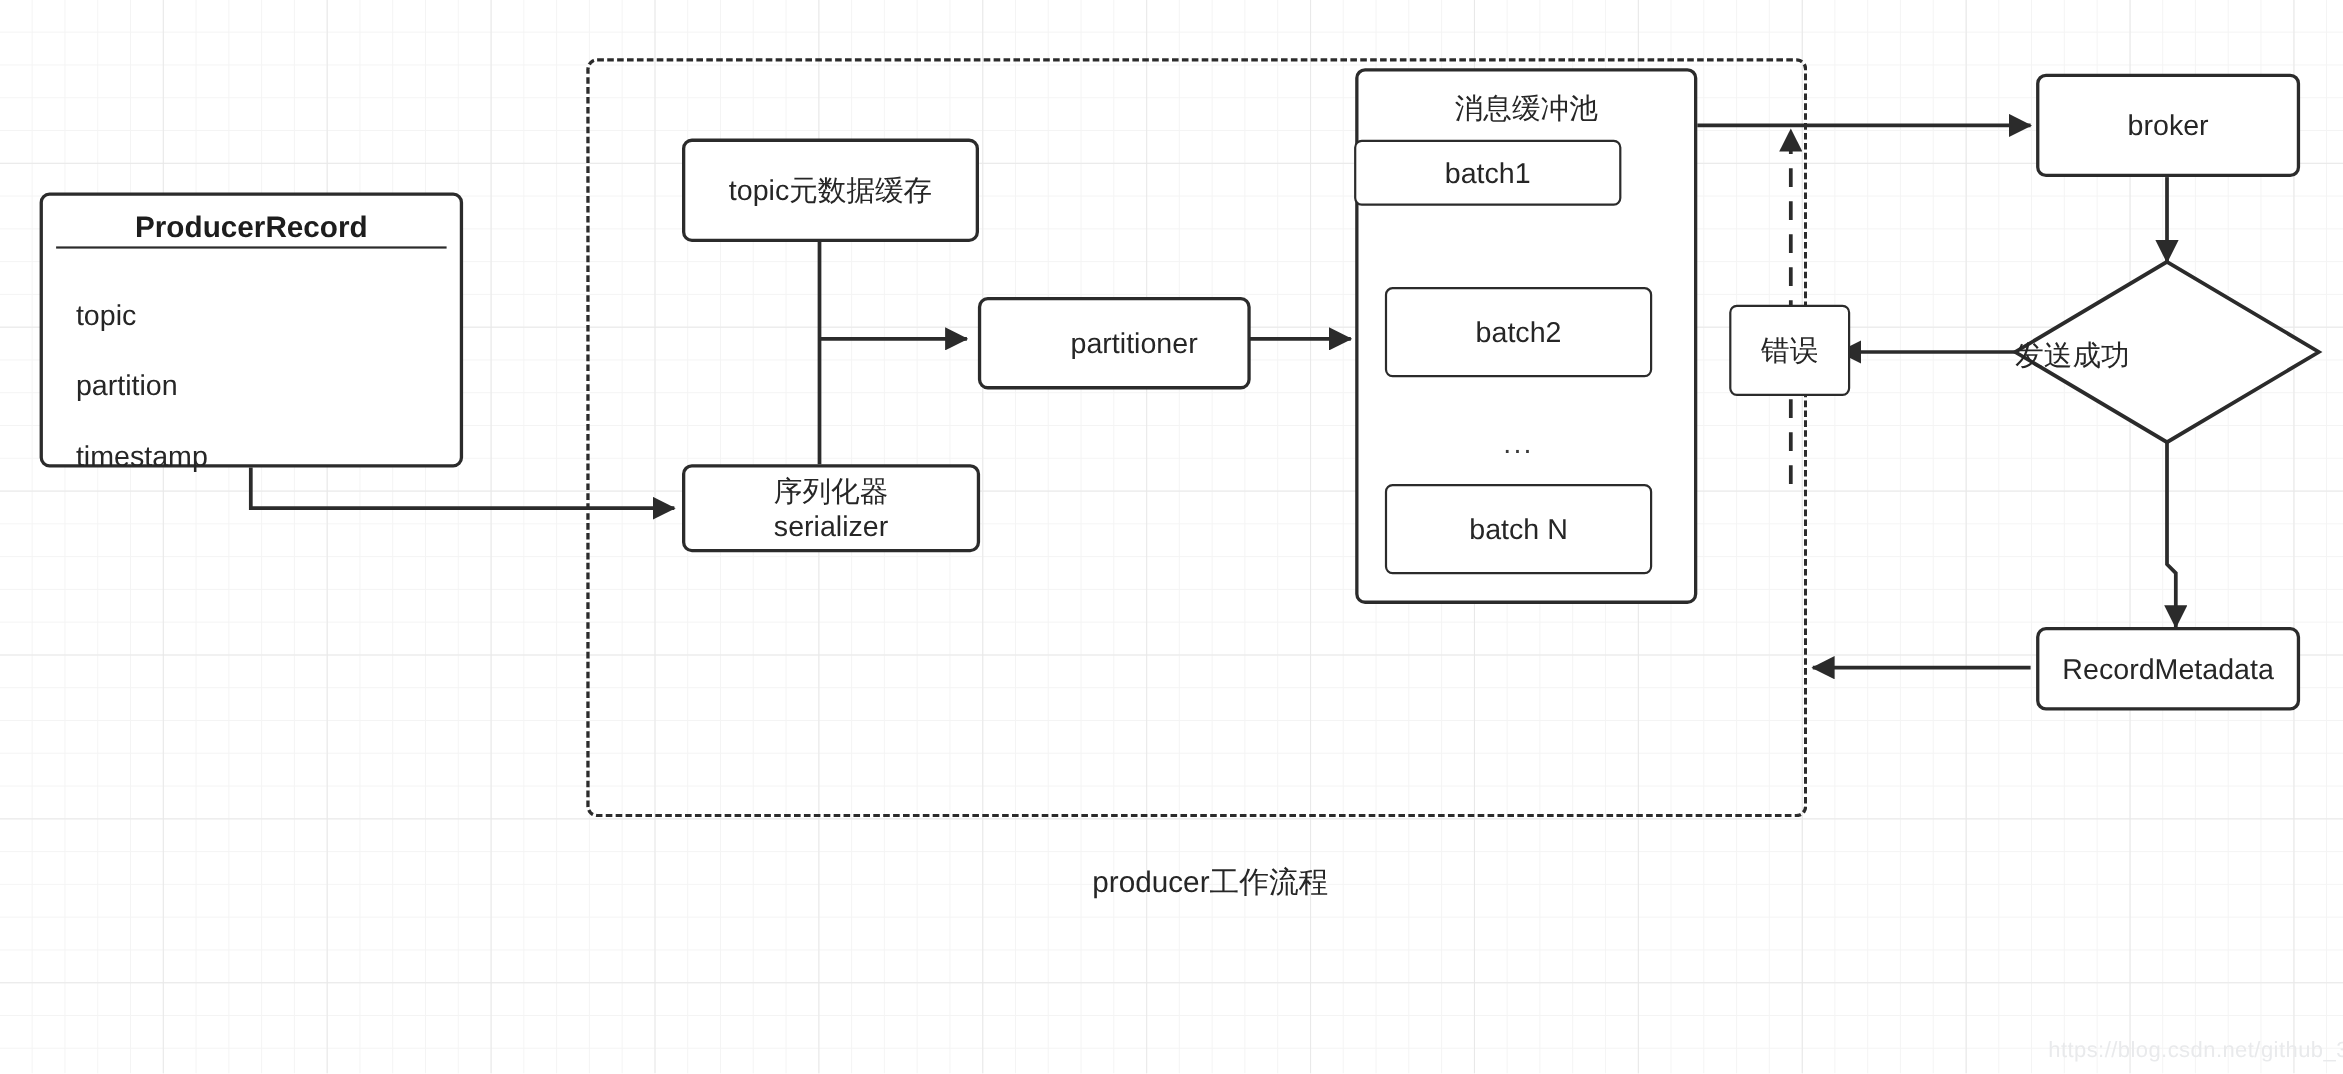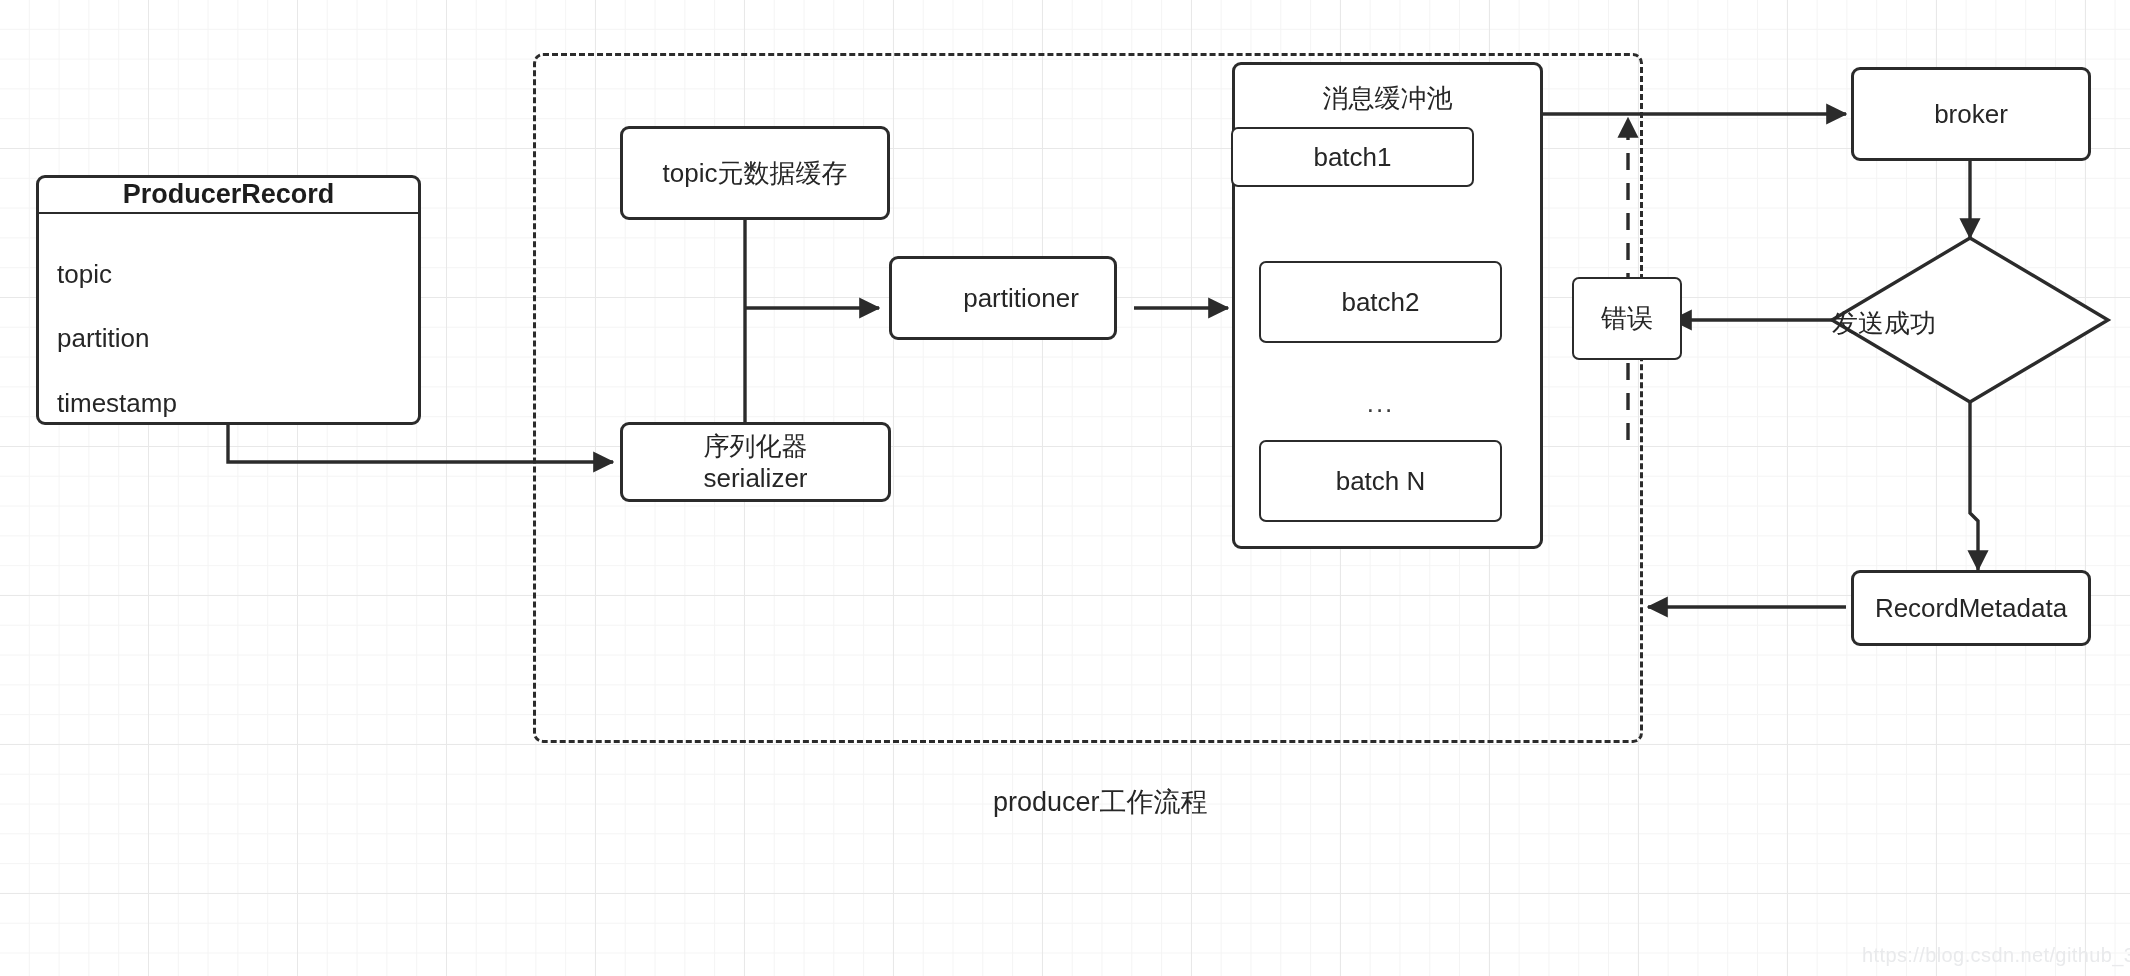--- a/index.html
+++ b/index.html
@@ -36,21 +36,21 @@
     flex-direction:column;
     align-items:center;
     justify-content:center;
     color:#262626;
     font-size:26px;
     line-height:1.25;
     text-align:center;
     white-space:pre-line;
   }
   .node.thin{border-width:2.5px;border-radius:7px;}
-  .pr-box{padding:0;align-items:stretch;justify-content:flex-start;}
+  .pr-box{padding:12px;align-items:stretch;justify-content:flex-start;}
   .pr-title{
     height:46px;
     display:flex;align-items:center;justify-content:center;
     font-weight:bold;font-size:27px;color:#1d1d1d;
     border-bottom:2.5px solid #2b2b2b;
   }
   .pr-fields{
     flex:1;
     padding:12px 0 0 18px;
     text-align:left;
@@ -148,21 +148,21 @@
       <div>partition</div>
       <div>timestamp</div>
     </div>
   </div>
 
   <div class="node" style="left:620px;top:126px;width:270px;height:94px;">topic元数据缓存</div>
 
   <div class="node" style="left:620px;top:422px;width:271px;height:80px;">序列化器
 serializer</div>
 
-  <div class="node" style="left:889px;top:256px;width:228px;height:84px;padding-left:36px;">partitioner</div>
+  <div class="node" style="left:889px;top:270px;width:248px;height:84px;padding-left:36px;">partitioner</div>
 
   <div class="pool" style="left:1232px;top:62px;width:311px;height:487px;">
     <div class="pool-title">消息缓冲池</div>
   </div>
   <div class="node thin" style="left:1231px;top:127px;width:243px;height:60px;">batch1</div>
   <div class="node thin" style="left:1259px;top:261px;width:243px;height:82px;">batch2</div>
   <div class="dots" style="left:1259px;top:388px;width:243px;">...</div>
   <div class="node" style="left:1851px;top:67px;width:240px;height:94px;">broker</div>
 
   <div class="node thin" style="left:1259px;top:440px;width:243px;height:82px;">batch N</div>

